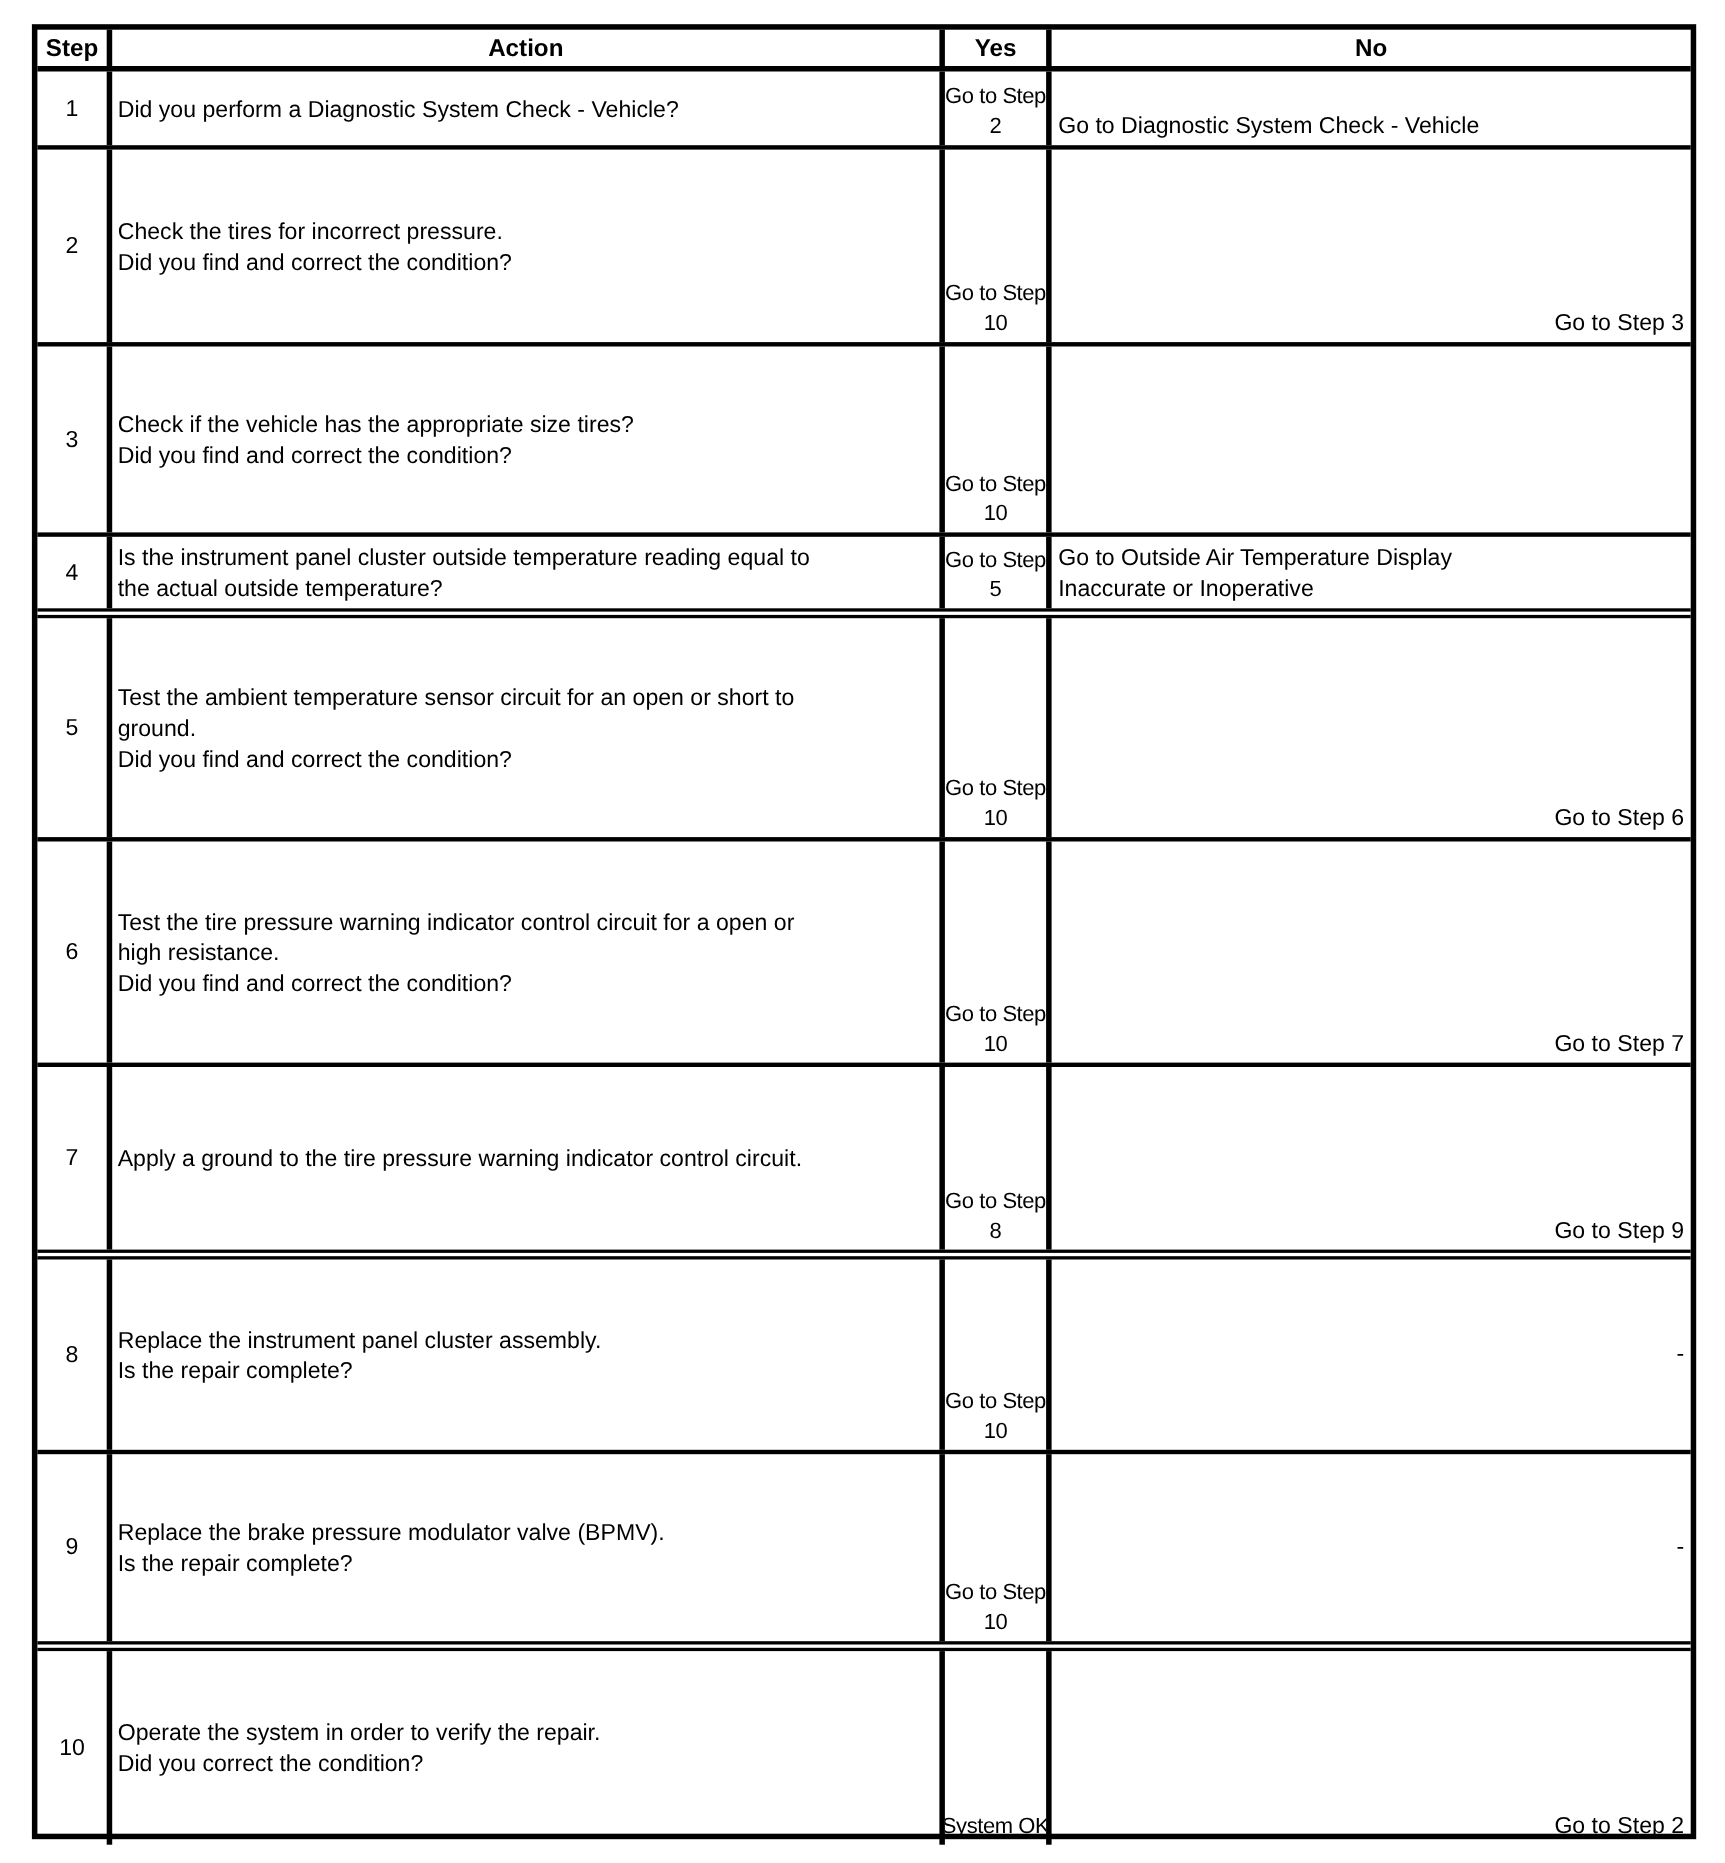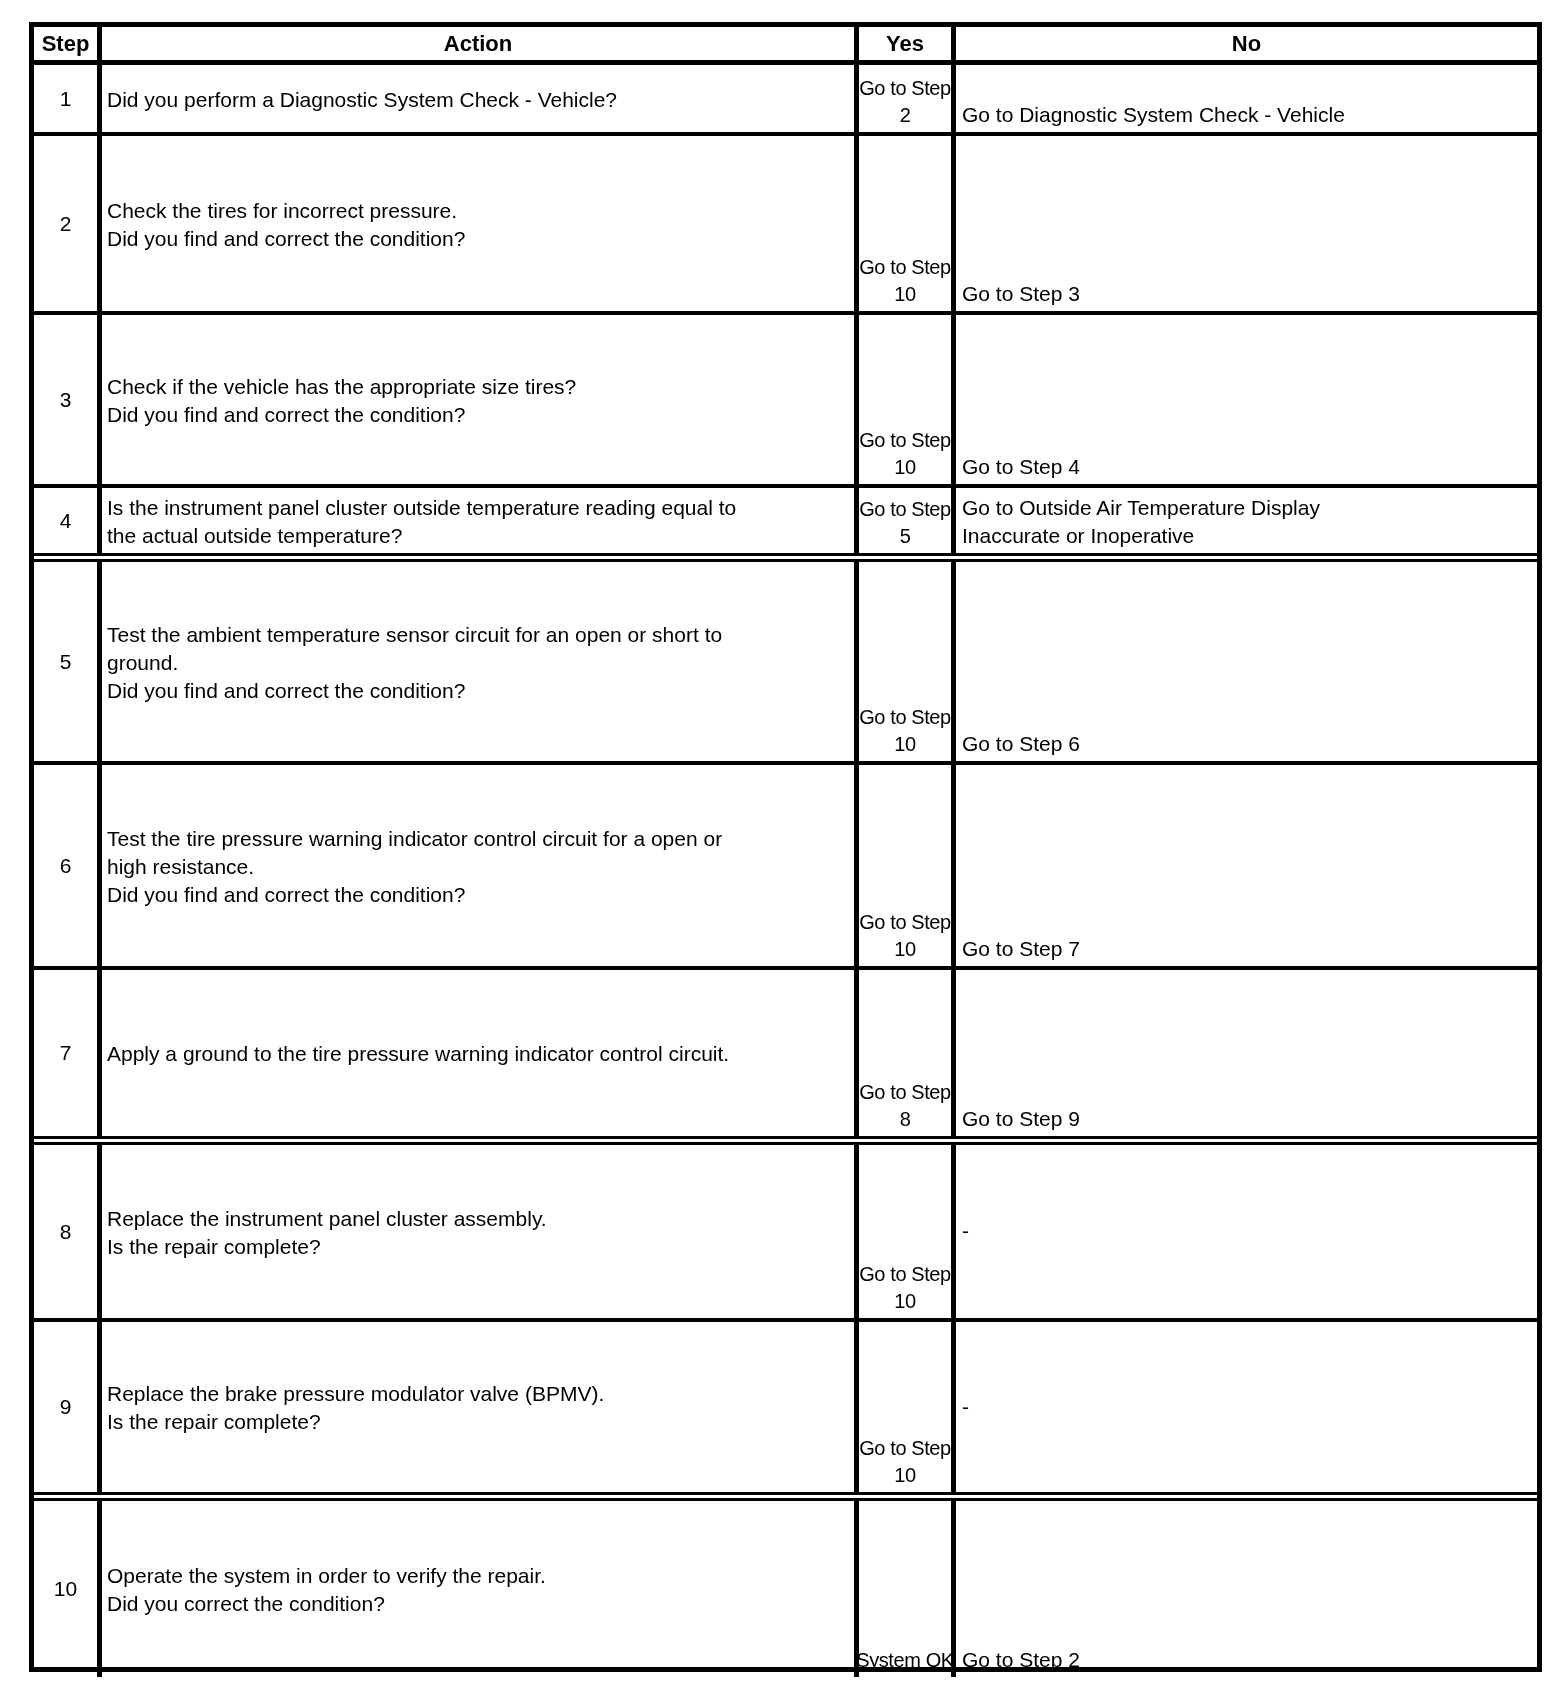--- a/index.html
+++ b/index.html
@@ -24,21 +24,21 @@
     padding:4px 10px 2px 5px;font-size:21px;line-height:28px;white-space:pre-line;
   }
   .c-yes{
     flex:0 0 97px;border-right:5px solid #000;
     display:flex;flex-direction:column;justify-content:flex-end;align-items:center;
     text-align:center;font-size:20px;line-height:27px;padding-bottom:3px;
   }
   .c-yes .line{display:block;white-space:nowrap;letter-spacing:-0.4px;}
   .c-no{
     flex:1 1 auto;
-    display:flex;flex-direction:column;justify-content:flex-end;align-items:flex-start;
+    display:flex;flex-direction:column;justify-content:flex-end;align-items:flex-end;
     text-align:center;font-size:21px;line-height:28px;padding:2px 6px 3px 6px;white-space:pre-line;
   }
   .no-left .c-no{align-items:flex-start;text-align:left;}
   .no-dash .c-no{justify-content:center;}
   .header-row{height:38px;border-bottom:5px solid #000;font-weight:bold;}
   .header-row .cell{display:flex;align-items:center;justify-content:center;padding:16px;font-size:22px;line-height:22px;white-space:nowrap;}
 </style>
 </head>
 <body>
 
@@ -84,23 +84,20 @@
   <div class="row" style="height:173px">
     <div class="cell c-step">3</div>
     <div class="cell c-action">
       <div>Check if the vehicle has the appropriate size tires?</div>
       <div>Did you find and correct the condition?</div>
     </div>
     <div class="cell c-yes">
       <span class="line">Go to Step</span>
       <span class="line">10</span>
     </div>
-    <div class="cell c-no">
-      <div>Go to Step 4</div>
-    </div>
   </div>
 
   <div class="row sep no-left" style="height:74px">
     <div class="cell c-step">4</div>
     <div class="cell c-action">
       <div>Is the instrument panel cluster outside temperature reading equal to
 the actual outside temperature?</div>
       <div></div>
     </div>
     <div class="cell c-yes">

